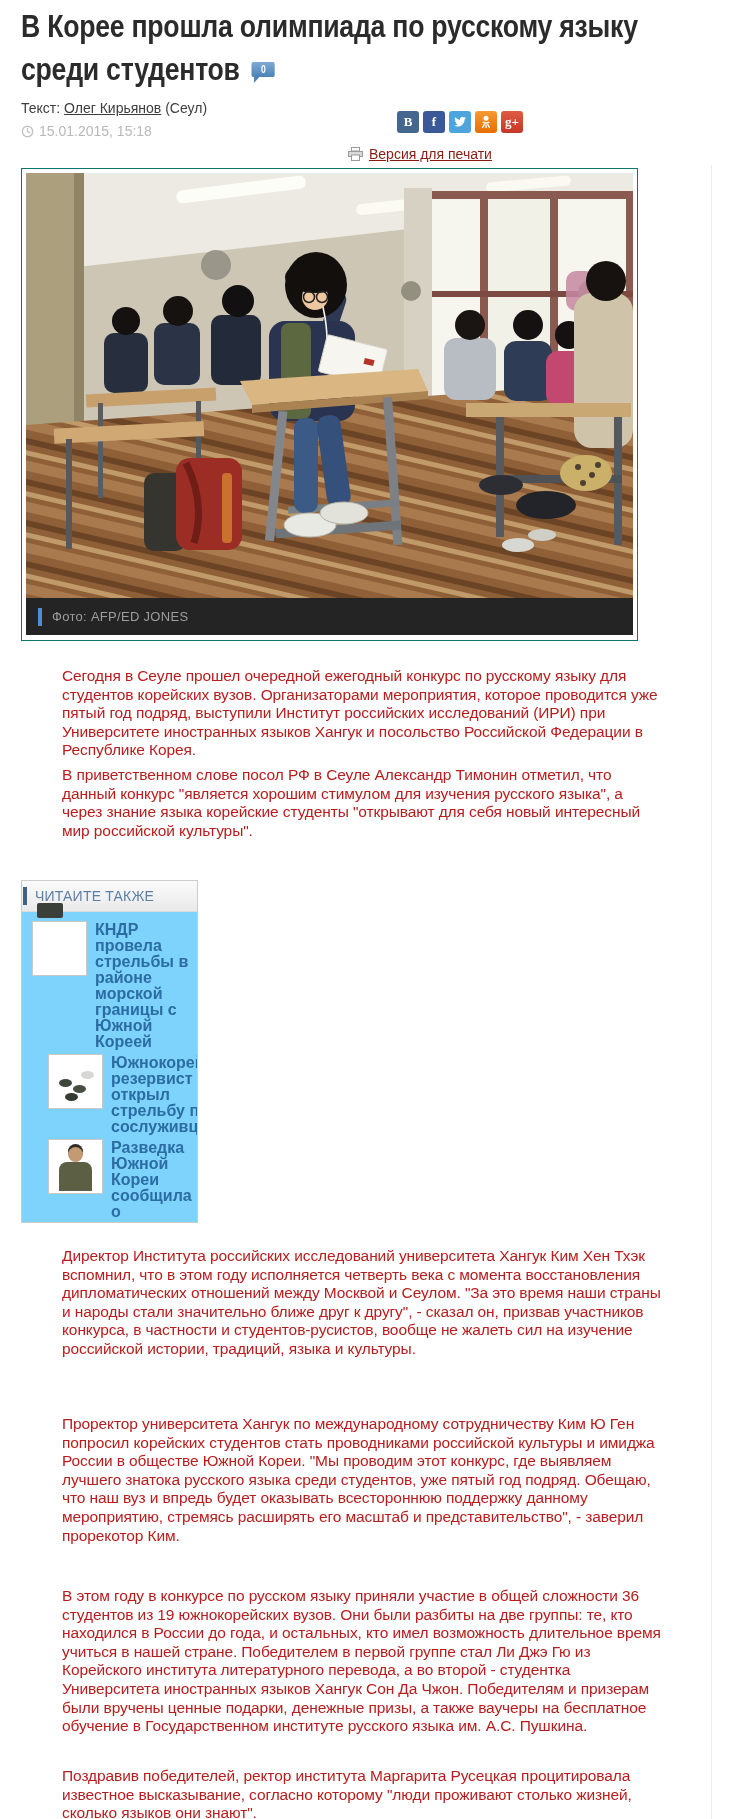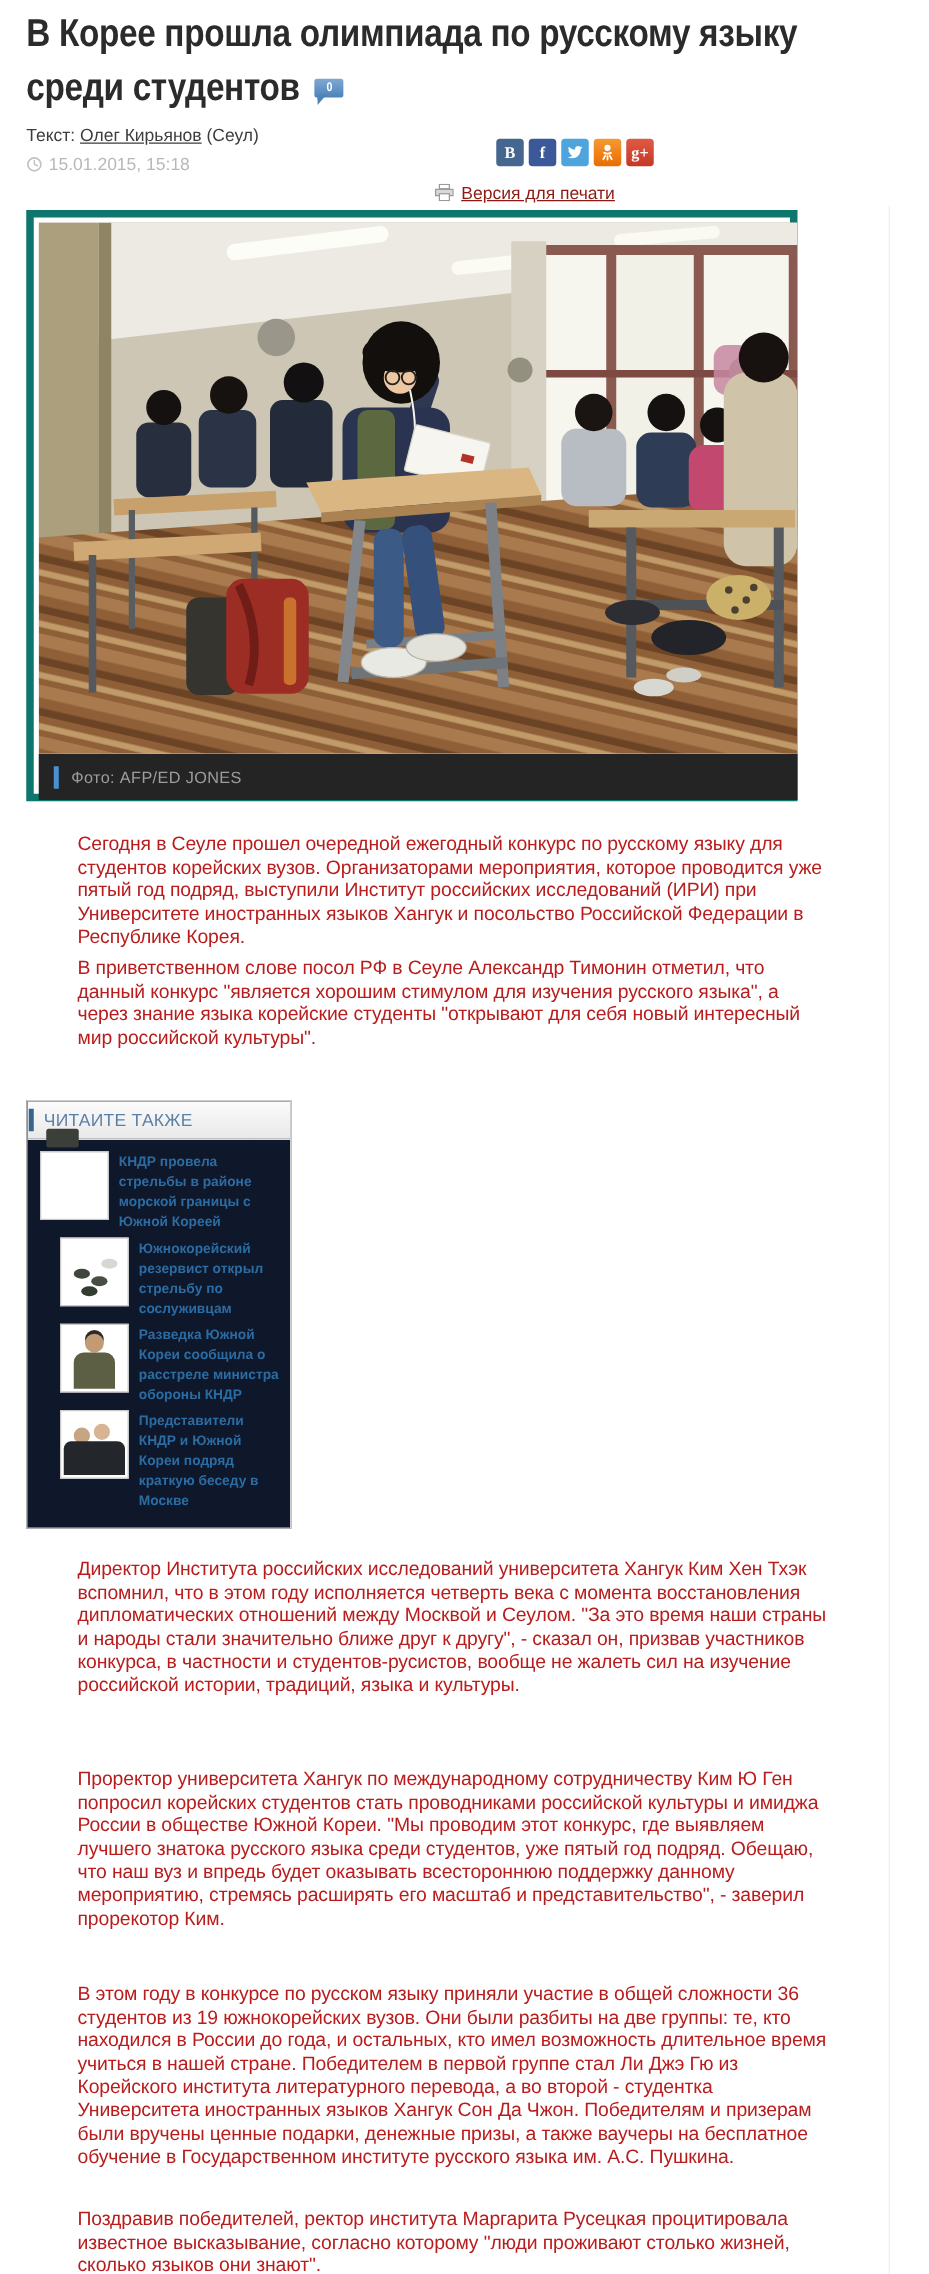--- a/index.html
+++ b/index.html
@@ -28,47 +28,47 @@
   .soc-vk{background:#45668e;}
   .soc-fb{background:#3b5998;}
   .soc-tw{background:#4ea4dc;}
   .soc-ok{background:linear-gradient(#f59a33,#e96d00);}
   .soc-gp{background:linear-gradient(#e05b43,#c53727);font-family:"Liberation Sans",sans-serif;font-size:12px;}
   .printrow{position:absolute;left:348px;top:146px;display:flex;align-items:center;gap:6px;}
   .printrow a{color:#8b1a12;font-size:14px;text-decoration:underline;}
 
   
   .photo-frame{position:absolute;left:21px;top:168px;width:617px;height:473px;
-         box-sizing:border-box;border:6px solid #0f766e;background:#fff;padding:4px;}
+         box-sizing:border-box;border:1px solid #0f766e;background:#fff;padding:4px;}
   .photo-img{width:607px;height:425px;overflow:hidden;background:#cdc6b4;}
   .photo-caption{width:607px;height:37px;background:#242424;display:flex;align-items:center;}
   .caption-accent{width:4px;height:18px;background:#4a90d2;margin-left:12px;}
   .photo-caption span{margin-left:10px;color:#9d9d9d;font-size:13px;letter-spacing:0.3px;}
 
   
   .para{position:absolute;left:62px;width:600px;margin:0;font-size:15.5px;line-height:18.6px;
         color:#b91c1c;letter-spacing:-0.1px;}
   .p1{top:667px;} .p2{top:766px;} .p3{top:1247px;} .p4{top:1379px;margin-top:36px;}
   .p5{top:1513px;} .p6{top:1587px;} .p7{top:1751px;margin-top:16px;}
 
   
-  .readalso{position:absolute;left:21px;top:880px;width:212px;height:343px;box-sizing:border-box;
-        border:1px solid #ccc;background:#0f172a;overflow:hidden;}
+  .readalso{position:absolute;left:21px;top:880px;width:177px;height:343px;box-sizing:border-box;
+        border:1px solid #ccc;background:#7dd3fc;overflow:hidden;}
   .ra-header{height:30px;background:linear-gradient(#fbfbfb,#e9e9e9);border-bottom:1px solid #ddd;
         display:flex;align-items:center;}
   .ra-accent{width:4px;height:18px;background:#36648b;margin-left:1px;margin-right:8px;}
   .ra-header span{color:#5b7fa6;font-size:14px;letter-spacing:0.2px;}
   .ra-list{padding:9px 6px 0 0;}
   .ra-item{display:flex;gap:8px;margin-bottom:4px;text-decoration:none;cursor:pointer;}
   .ra-item.first{padding-left:10px;}
   .ra-item.rest{padding-left:26px;}
   .ra-thumb{flex-shrink:0;width:49px;height:49px;border:1px solid #c9c9c9;background:#fff;
         padding:2px;}
   .t-inner{position:relative;width:49px;height:49px;overflow:hidden;}
-  .ra-title{font-size:11px;font-weight:700;color:#2b6ca3;line-height:16px;padding-top:1px;}
+  .ra-title{font-size:16px;font-weight:700;color:#2b6ca3;line-height:16px;padding-top:1px;}
   .t1{background:linear-gradient(180deg,#b9c6cc 0%,#b9c6cc 28%,#a83428 28%,#8f2c22 56%,#8b8f86 56%,#6f7468 100%);}
   .t1::before{content:"";position:absolute;left:2px;bottom:6px;width:26px;height:15px;
         background:#3a3f3a;border-radius:2px;}
   .t2{background:linear-gradient(180deg,#aab3a8,#7c8678 50%,#5d665a);}
   .t2::before{content:"";position:absolute;left:8px;top:22px;width:13px;height:8px;border-radius:50%;
         background:#3f463c;box-shadow:14px 6px 0 #474e42,22px -8px 0 #39403634,6px 14px 0 #343b31;}
   .t3{background:linear-gradient(#e6e1d2,#d4cdb8);}
   .t3::before{content:"";position:absolute;left:17px;top:5px;width:15px;height:15px;border-radius:50%;
         background:#c29a74;box-shadow:0 -3px 0 #2e2a26;}
   .t3::after{content:"";position:absolute;left:8px;top:20px;width:33px;height:29px;

